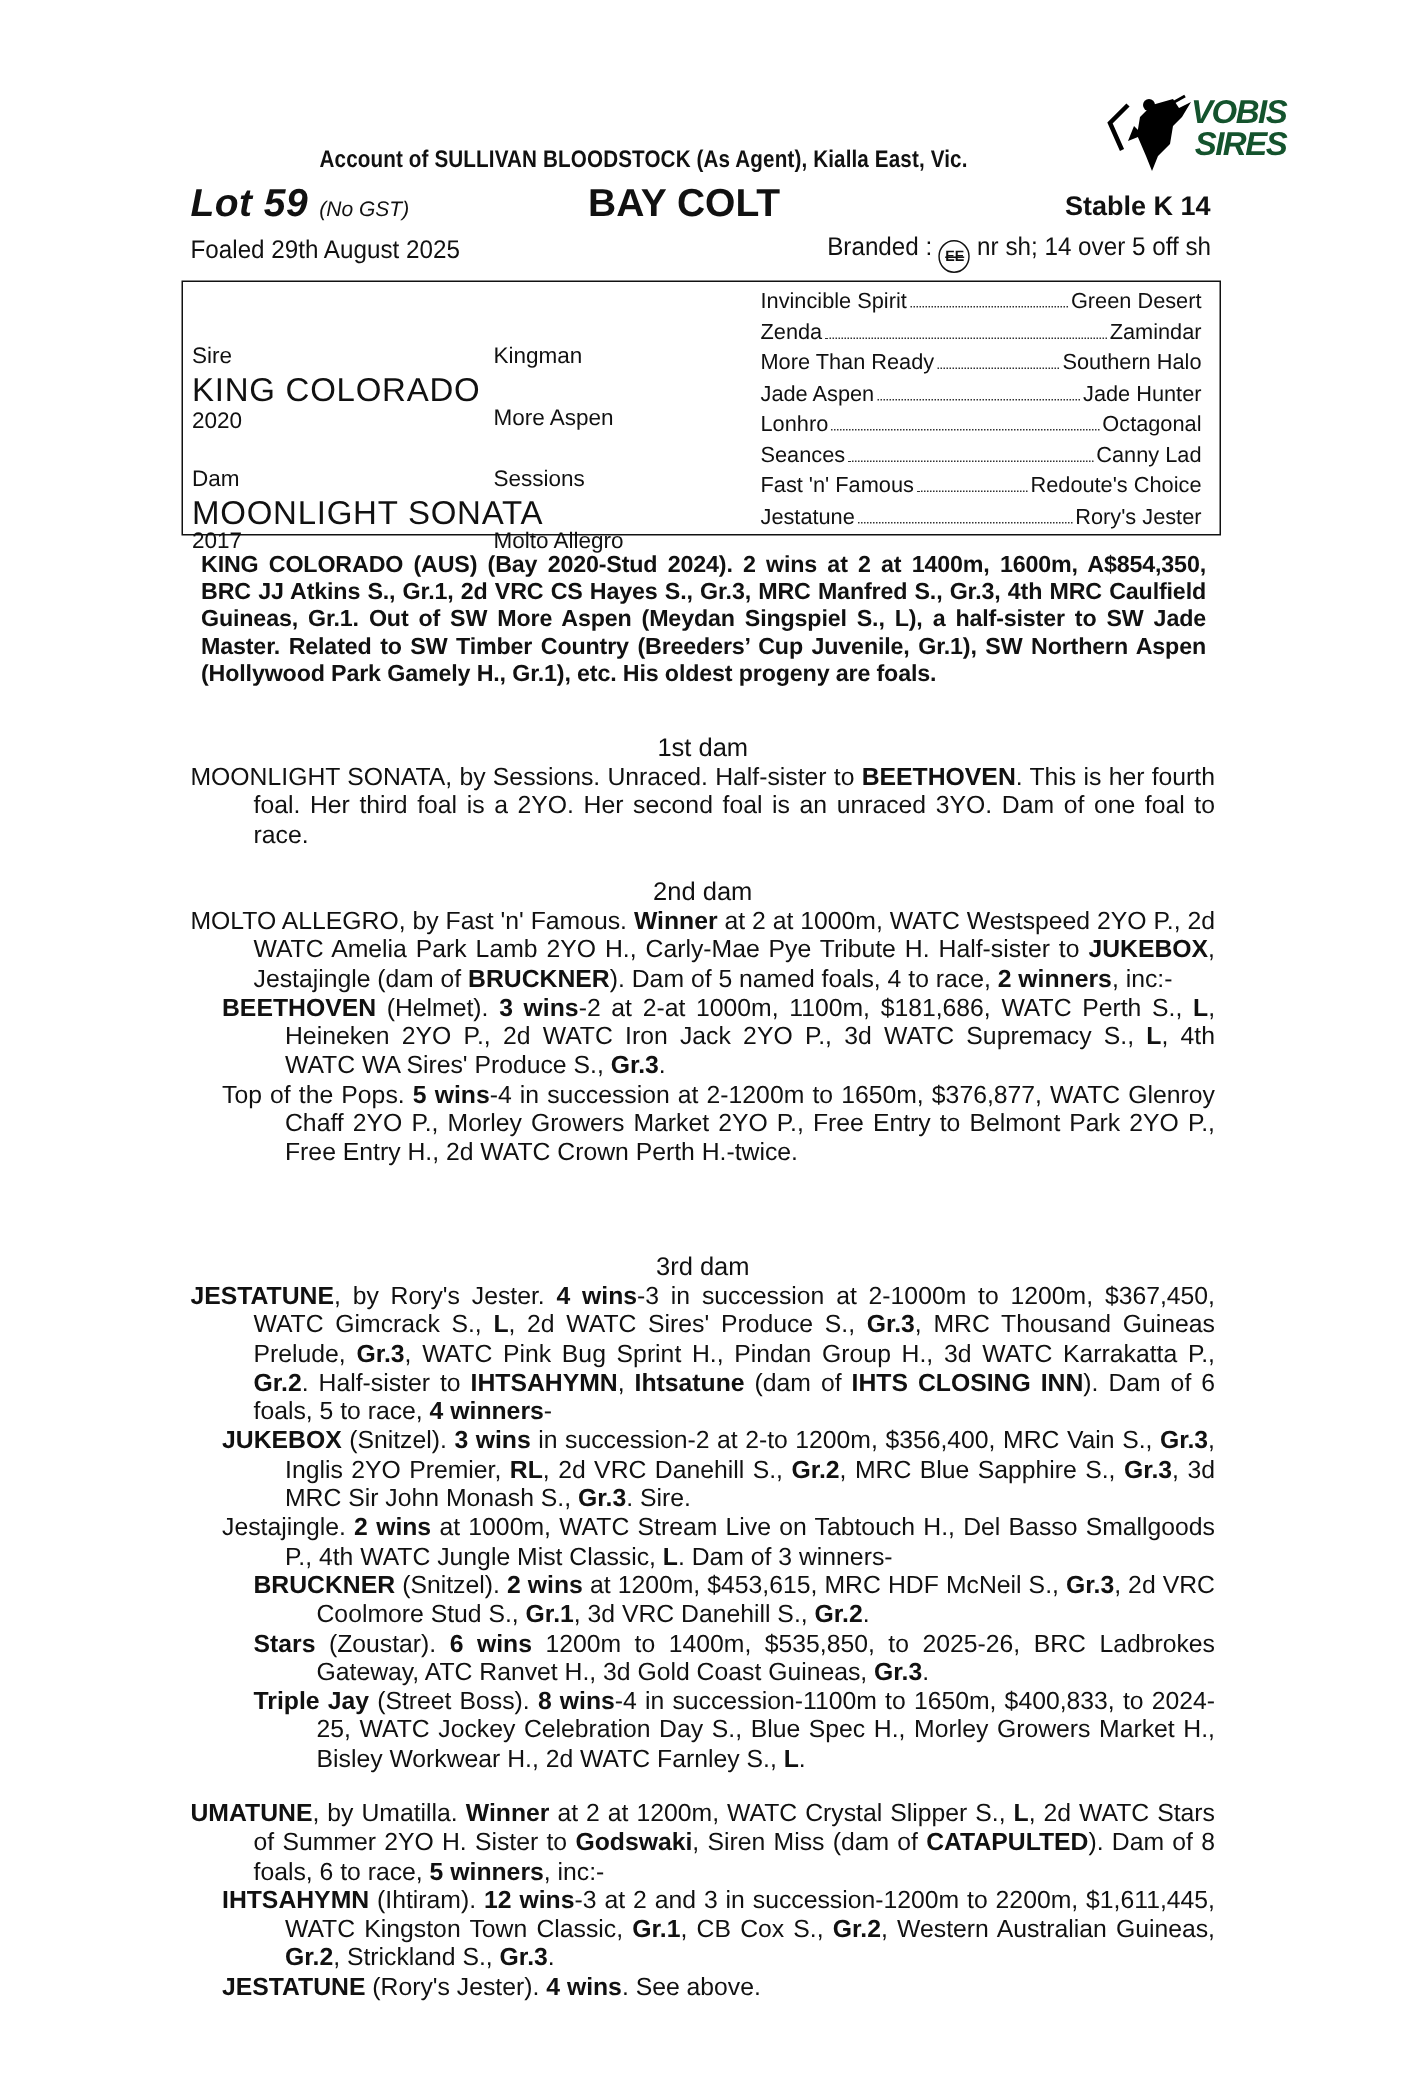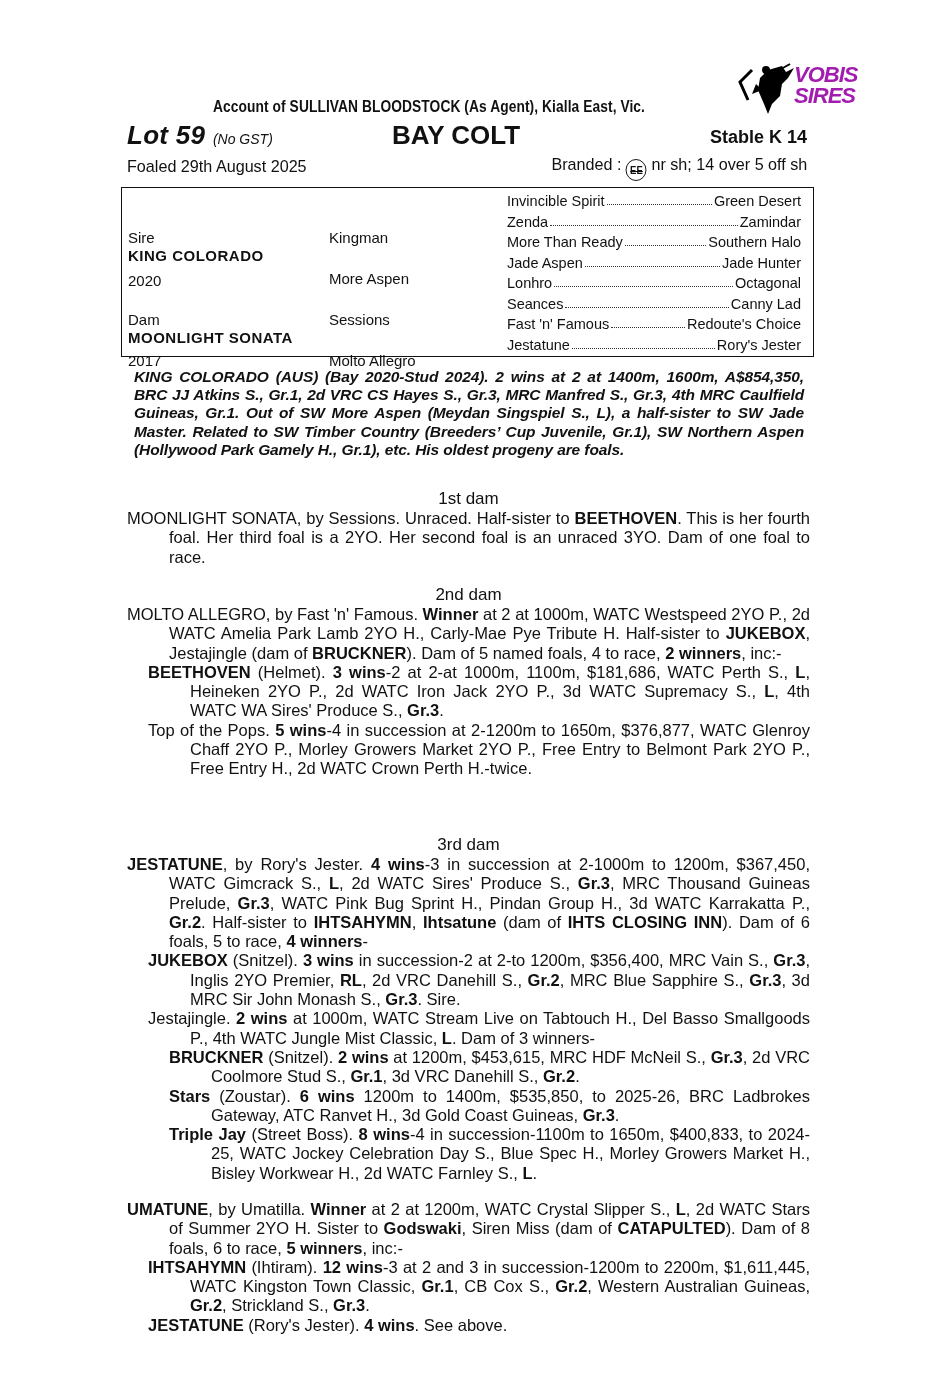--- a/index.html
+++ b/index.html
@@ -1,36 +1,36 @@
 <!DOCTYPE html>
 <html><head>
 <meta charset="utf-8">
 <style>
   html,body{margin:0;padding:0;background:#fff;}
   body{width:938px;height:1400px;position:relative;color:#111;font-family:"Liberation Sans",sans-serif;overflow:hidden;}
   .page{position:absolute;left:127px;top:0;width:683px;}
   .logo{position:absolute;left:738px;top:60px;width:140px;height:56px;}
-  .logo .txt{position:absolute;left:56px;top:4px;font-family:"Liberation Sans",sans-serif;font-weight:bold;font-style:italic;font-size:22px;line-height:21px;letter-spacing:-1px;color:#a21caf;}
+  .logo .txt{position:absolute;left:56px;top:4px;font-family:"Liberation Sans",sans-serif;font-weight:bold;font-style:italic;font-size:22px;line-height:21px;letter-spacing:-1px;color:#14532d;text-align:right;}
   .account{position:absolute;left:86px;top:98px;font-size:16px;font-weight:bold;transform:scaleX(0.86);transform-origin:left;white-space:nowrap;letter-spacing:0.1px;}
   .lotline{position:absolute;top:120px;left:0;width:683px;height:30px;}
   .lot{position:absolute;left:0;top:0;font-size:26px;font-weight:bold;letter-spacing:0.3px;font-style:italic;}
   .lot .gst{font-size:14px;font-weight:normal;letter-spacing:0;}
   .sex{position:absolute;left:265px;top:0;font-size:26px;font-weight:bold;}
   .stable{position:absolute;right:3px;top:7px;font-size:18px;font-weight:bold;}
   .foaled{position:absolute;left:0;top:157px;font-size:17px;transform:scaleX(0.95);transform-origin:left;white-space:nowrap;}
   .branded{position:absolute;right:3px;top:155px;font-size:17px;white-space:nowrap;transform:scaleX(0.95);transform-origin:right;}
   .brandmark{display:inline-block;width:22px;height:22px;border:1.6px solid #111;border-radius:50%;font-size:10px;line-height:22px;text-align:center;font-weight:bold;vertical-align:-4px;box-sizing:border-box;text-decoration:line-through;}
   .pedbox{position:absolute;left:-6px;top:187px;width:693px;height:170px;border:1.5px solid #111;box-sizing:border-box;}
   .ped{position:absolute;font-size:15px;white-space:nowrap;margin-top:36px;}
-  .ped.big{font-size:15px;font-weight:bold;letter-spacing:0.5px;}
+  .ped.big{font-size:22px;font-weight:normal;letter-spacing:0.5px;}
   .g3{position:absolute;left:385px;width:294px;font-size:14.5px;display:flex;white-space:nowrap;}
   .g3 .a{flex:0 0 auto;}
   .g3 .dots{flex:1 1 auto;overflow:hidden;border-bottom:1.5px dotted #333;margin:0 2px 4px 2px;}
   .g3 .b{flex:0 0 auto;}
-  .sirebio{position:absolute;left:7px;top:368px;width:670px;font-weight:bold;font-size:15.5px;line-height:18.2px;text-align:justify;letter-spacing:-0.1px;transform:scaleX(1.0);font-style:italic;}
+  .sirebio{position:absolute;left:7px;top:368px;width:670px;font-weight:bold;font-size:15.5px;line-height:18.2px;text-align:justify;letter-spacing:-0.1px;transform:scaleX(1.0);}
   .sec{position:absolute;left:0;width:683px;font-size:16.5px;line-height:19.3px;}
   .sec h3{margin:0;font-size:17px;font-weight:normal;line-height:20px;text-align:center;}
   .entry{text-align:justify;text-indent:-42px;padding-left:42px;margin:0;}
   .entry.l1{margin-left:21px;}
   .entry.l2{margin-left:42px;}
   .entry b{font-weight:bold;}
 </style>
 </head>
 <body>
 

